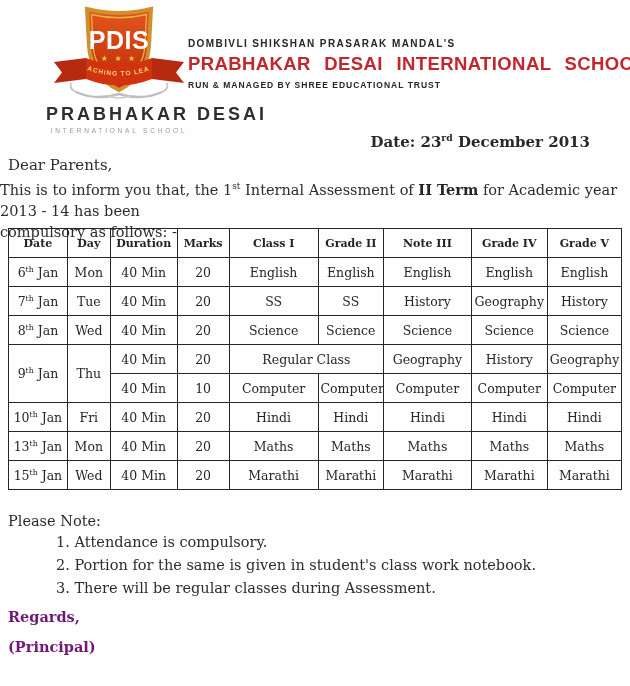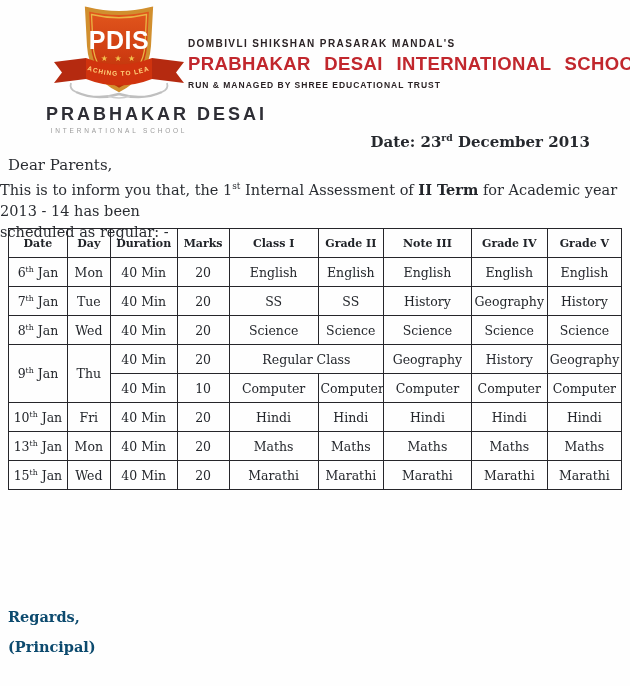--- a/index.html
+++ b/index.html
@@ -131,21 +131,21 @@
   .notes-title { margin-bottom: 6px; }
   .note-item { margin-left: 48px; margin-bottom: 8px; line-height: 15px; }
 
   
   .signature {
     position: absolute;
     left: 8px;
     top: 608px;
     font-size: 14.5px;
     font-weight: bold;
-    color: #0c4a6e;
+    color: #701a75;
   }
   .sig-regards { margin-bottom: 13px; }
   .sig-name { margin-bottom: 12px; }
 </style>
 </head>
 <body>
 
 <div class="page">
 
   <div class="logo">
@@ -186,21 +186,21 @@
   <div class="head-text">
     <div class="head-org">DOMBIVLI SHIKSHAN PRASARAK MANDAL'S</div>
     <div class="head-school">PRABHAKAR DESAI INTERNATIONAL SCHOOL</div>
     <div class="head-trust">RUN &amp; MANAGED BY SHREE EDUCATIONAL TRUST</div>
   </div>
 
   <div class="date-line"><span>Date: 23</span><sup>rd</sup><span> December 2013</span></div>
 
   <div class="salutation">Dear Parents,</div>
 
-  <p class="intro"><span>This is to inform you that, the 1</span><sup>st</sup><span> Internal Assessment of </span><b>II Term</b><span> for Academic year 2013 - 14 has been</span><br><span>scheduled as regular: -</span></p>
+  <p class="intro"><span>This is to inform you that, the 1</span><sup>st</sup><span> Internal Assessment of </span><b>II Term</b><span> for Academic year 2013 - 14 has been</span><br><span>compulsory as follows: -</span></p>
 
   <table class="schedule">
     <colgroup>
       <col style="width:9.6%">
         <col style="width:7.0%">
         <col style="width:10.9%">
       <col style="width:8.5%">
         <col style="width:14.5%">
         <col style="width:10.7%">
       <col style="width:14.3%">
@@ -302,19 +302,25 @@
         <td>20</td>
         <td>Marathi</td>
         <td>Marathi</td>
         <td>Marathi</td>
         <td>Marathi</td>
         <td>Marathi</td>
       </tr>
     </tbody>
   </table>
 
+  <div class="notes">
+    <div class="notes-title">Please Note:</div>
+    <div class="note-item">1. Attendance is compulsory.</div>
+    <div class="note-item">2. Portion for the same is given in student's class work notebook.</div>
+    <div class="note-item">3. There will be regular classes during Assessment.</div>
+  </div>
 
   <div class="signature">
     <div class="sig-regards">Regards,</div>
     <div class="sig-title">(Principal)</div>
   </div>
 
 </div>
 
 </body></html>

